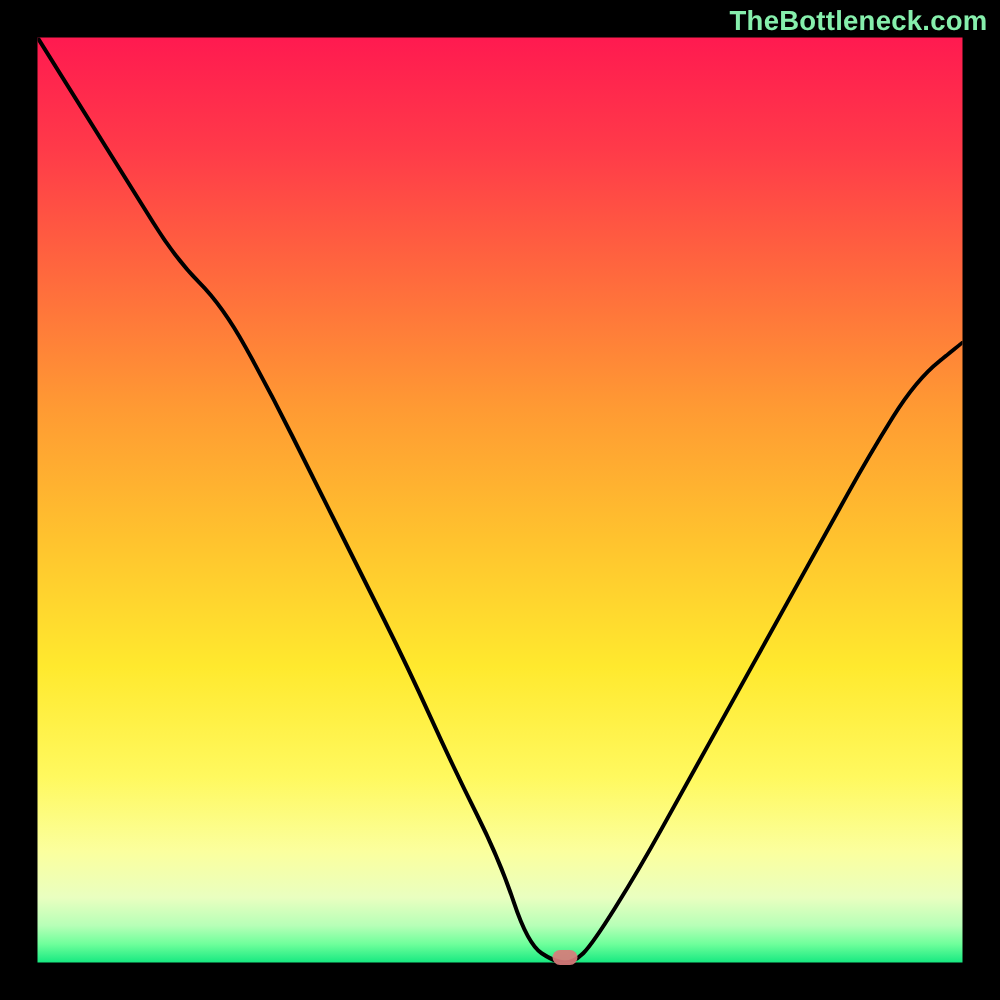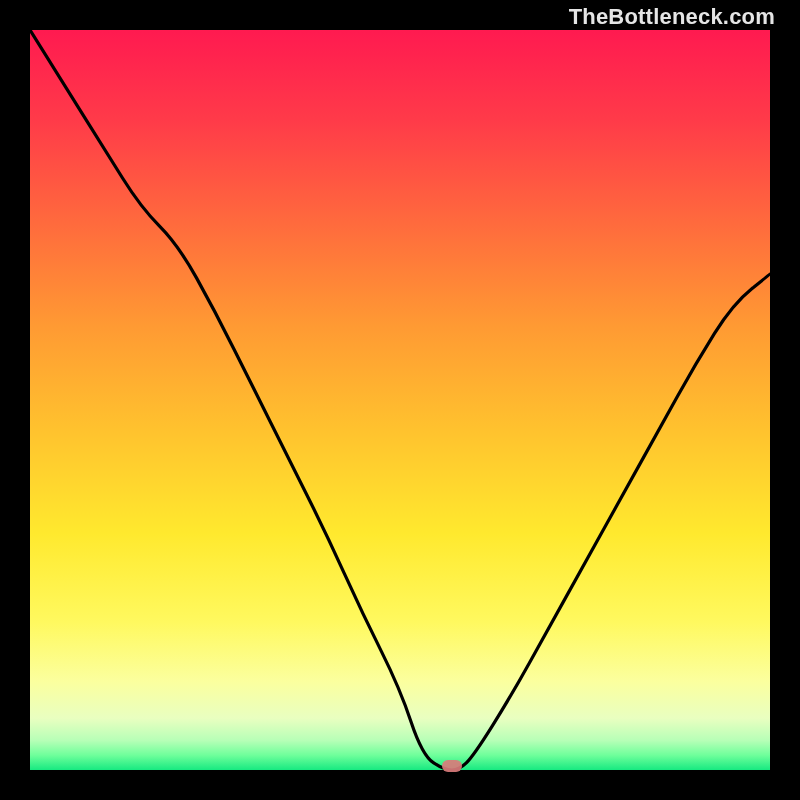--- a/index.html
+++ b/index.html
@@ -13,22 +13,22 @@
   }
   .frame {
     position: relative;
     width: 800px;
     height: 800px;
     background: #000;
   }
   .watermark {
     position: absolute;
     top: 4px;
-    right: 25px;
-    color: #e5e5e5;
+    right: 10px;
+    color: #86efac;
     font-size: 22px;
     font-weight: 600;
     letter-spacing: 0.2px;
     user-select: none;
   }
   .plot {
     position: absolute;
     left: 30px;
     top: 30px;
     width: 740px;

